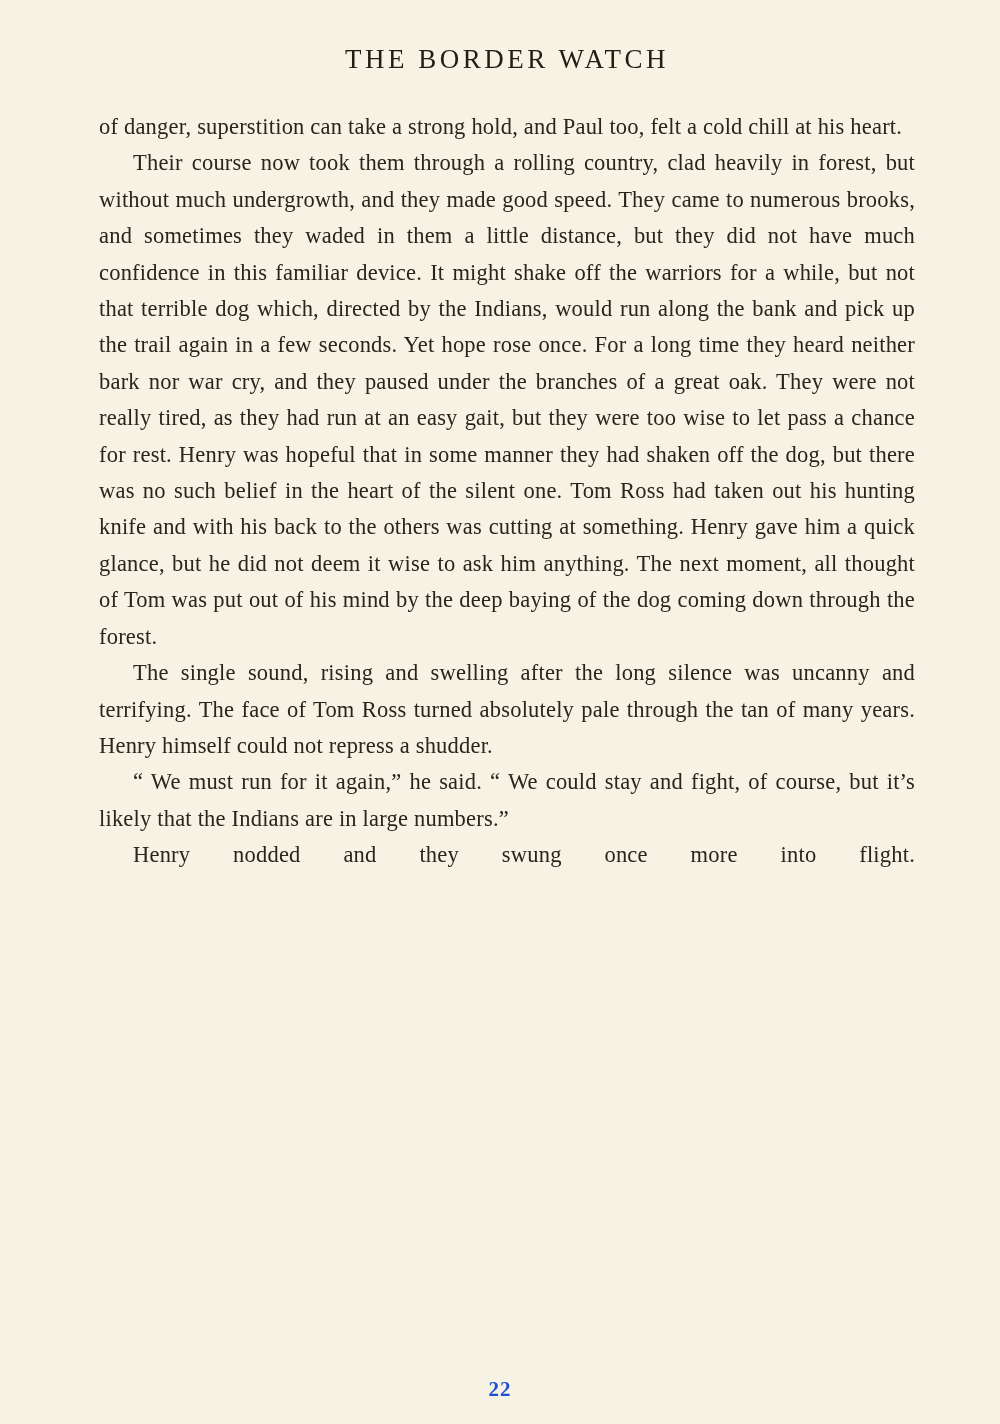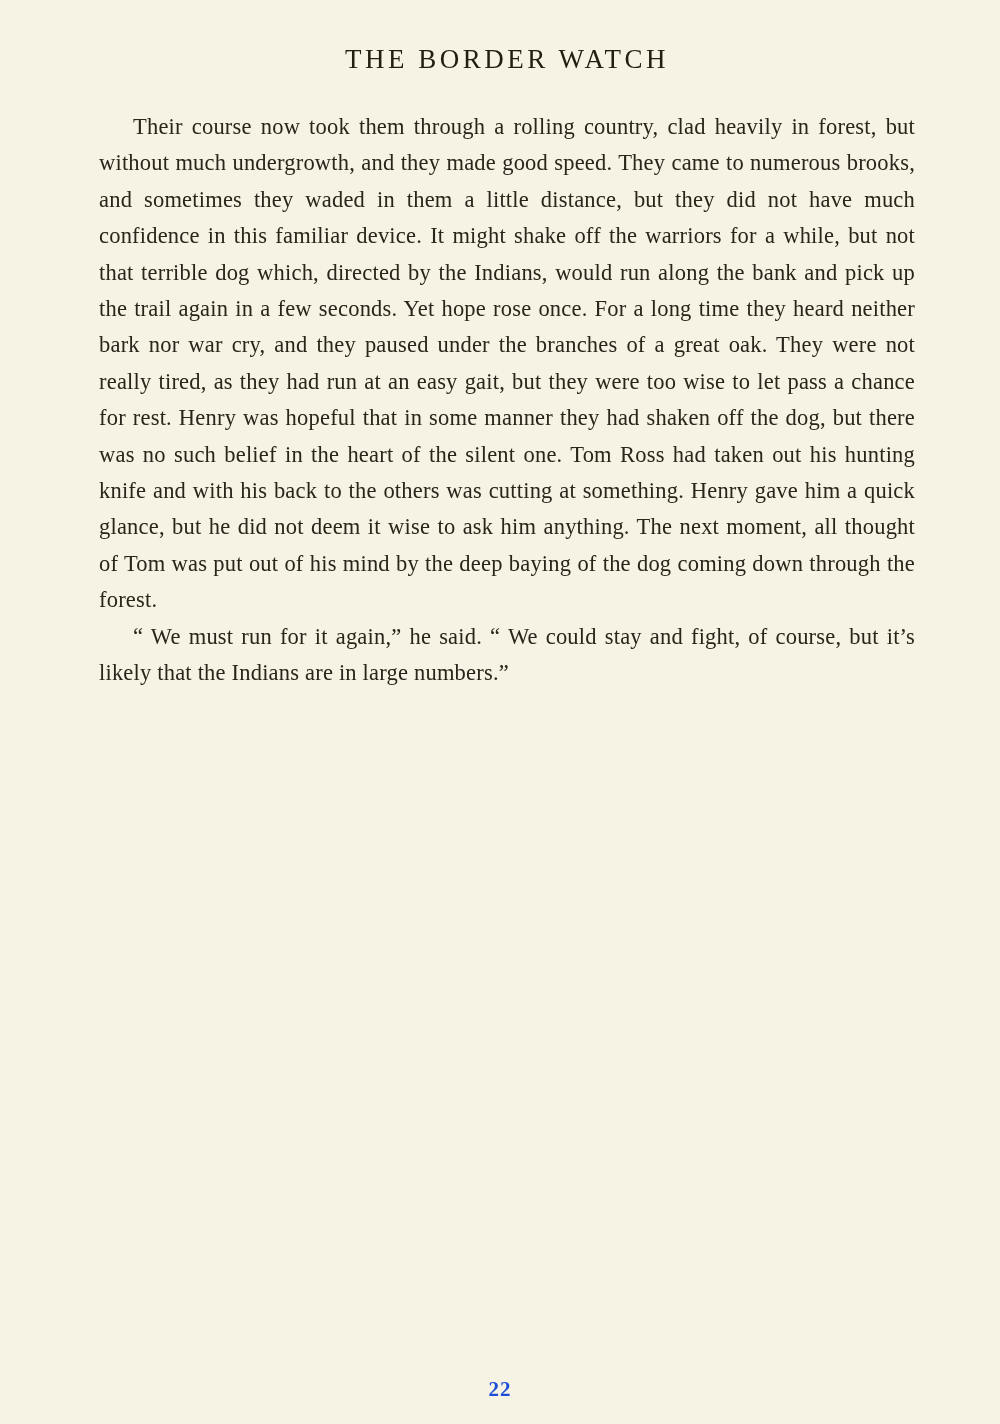--- a/index.html
+++ b/index.html
@@ -64,19 +64,22 @@
   }
 </style>
 </head>
 <body>
 
 <div class="page">
 
   <div class="running-head">THE BORDER WATCH</div>
 
   <div class="body-text">
+    <p class="para no-indent">of danger, superstition can take a strong hold, and Paul too, felt a cold chill at his heart.</p>
     <p class="para">Their course now took them through a rolling country, clad heavily in forest, but without much undergrowth, and they made good speed.  They came to numerous brooks, and sometimes they waded in them a little distance, but they did not have much confidence in this familiar device. It might shake off the warriors for a while, but not that terrible dog which, directed by the Indians, would run along the bank and pick up the trail again in a few seconds. Yet hope rose once.  For a long time they heard neither bark nor war cry, and they paused under the branches of a great oak.  They were not really tired, as they had run at an easy gait, but they were too wise to let pass a chance for rest.  Henry was hopeful that in some manner they had shaken off the dog, but there was no such belief in the heart of the silent one.  Tom Ross had taken out his hunting knife and with his back to the others was cutting at something.  Henry gave him a quick glance, but he did not deem it wise to ask him anything.  The next moment, all thought of Tom was put out of his mind by the deep baying of the dog coming down through the forest.</p>
+    <p class="para">The single sound, rising and swelling after the long silence was uncanny and terrifying.  The face of Tom Ross turned absolutely pale through the tan of many years. Henry himself could not repress a shudder.</p>
     <p class="para">“ We must run for it again,” he said.  “ We could stay and fight, of course, but it’s likely that the Indians are in large numbers.”</p>
+    <p class="para justify-last">Henry nodded and they swung once more into flight.</p>
   </div>
 
   <div class="page-number">22</div>
 
 </div>
 
 </body></html>

